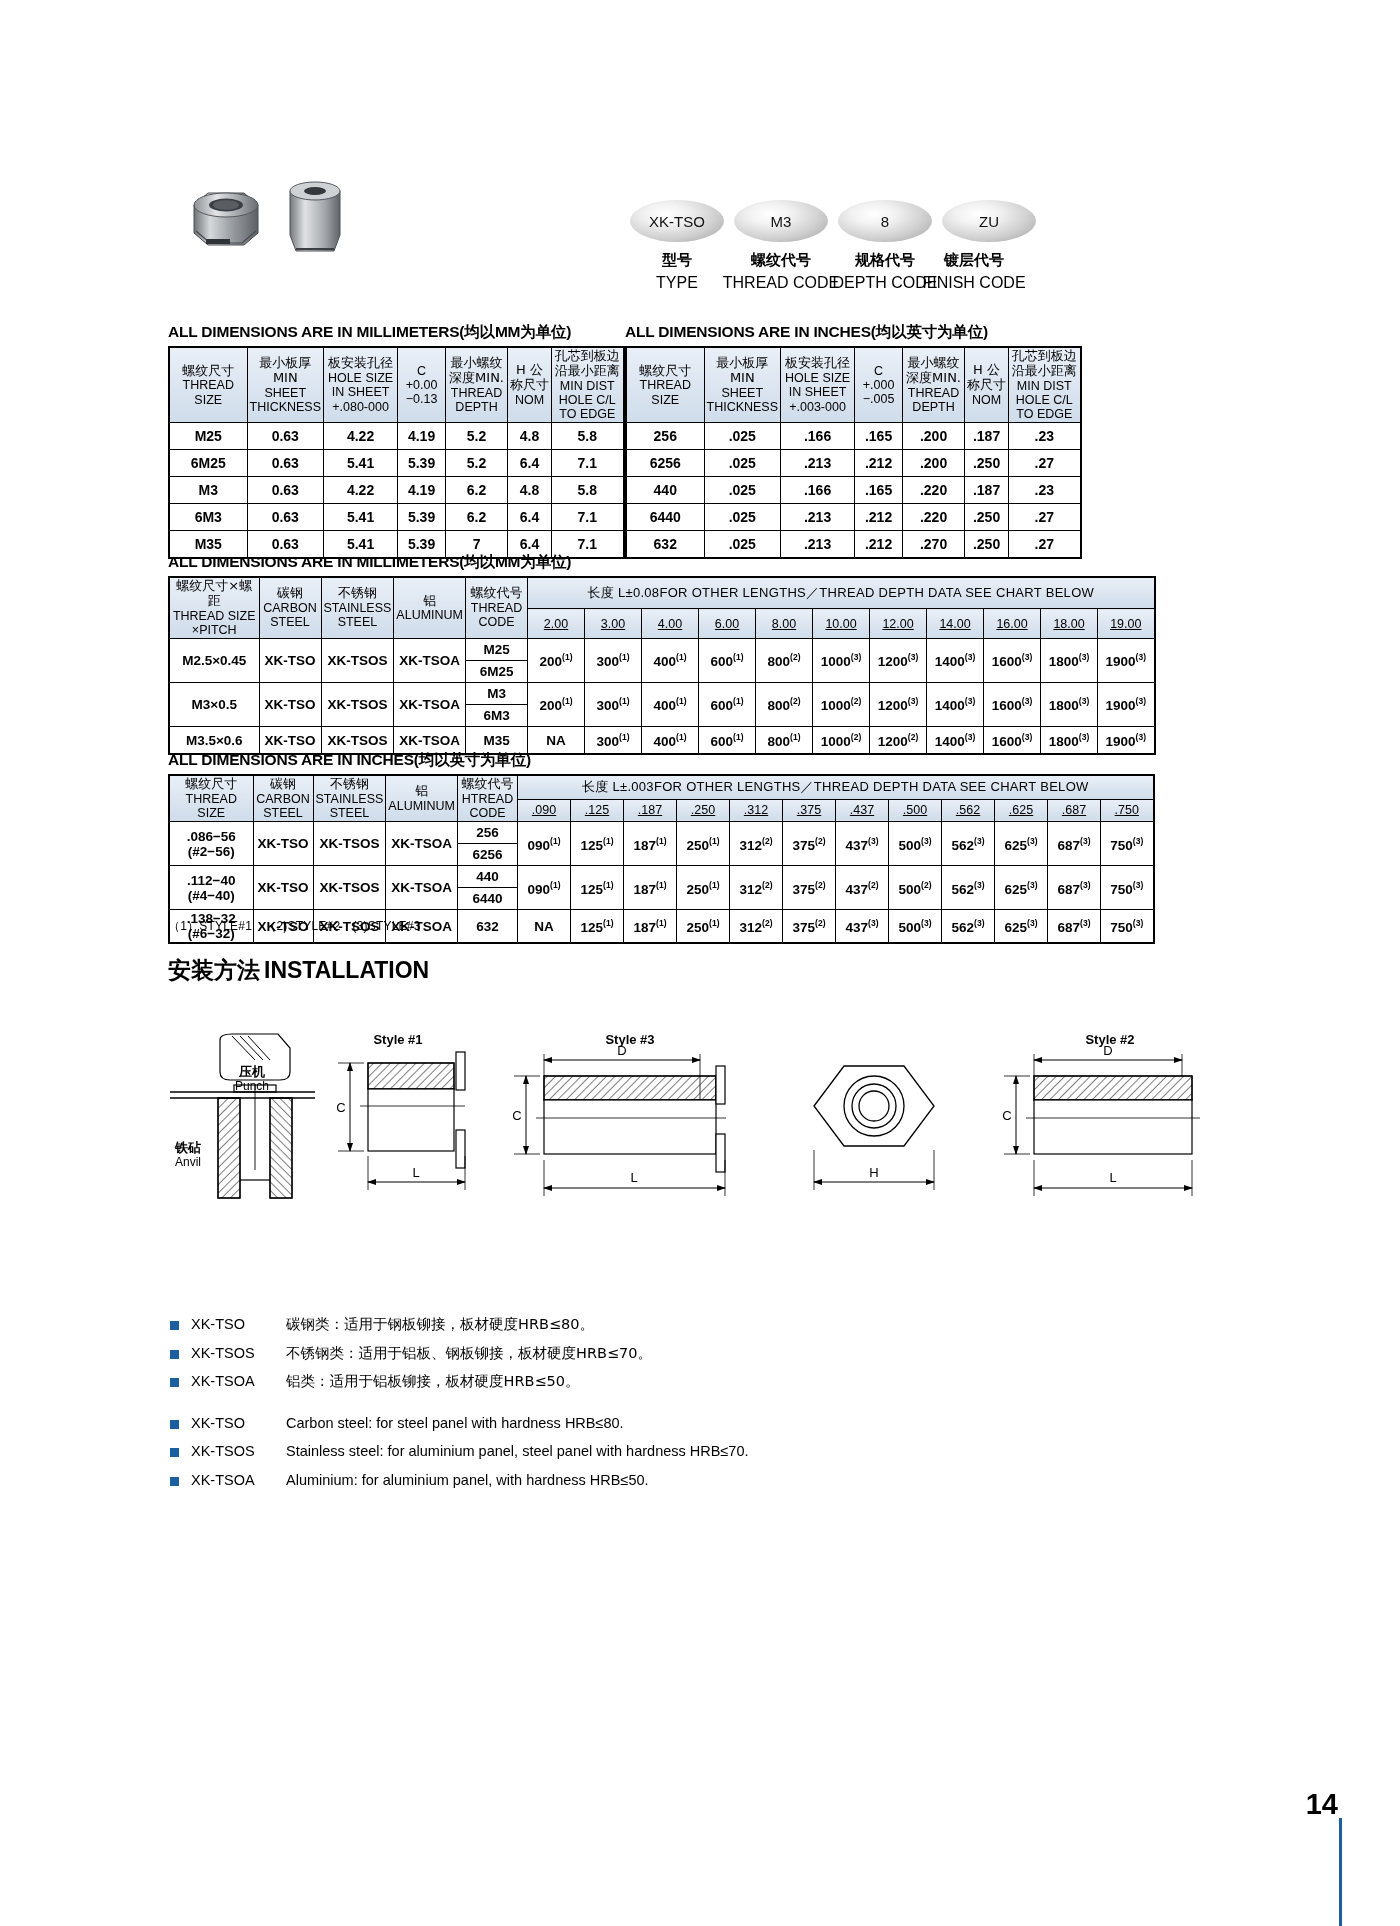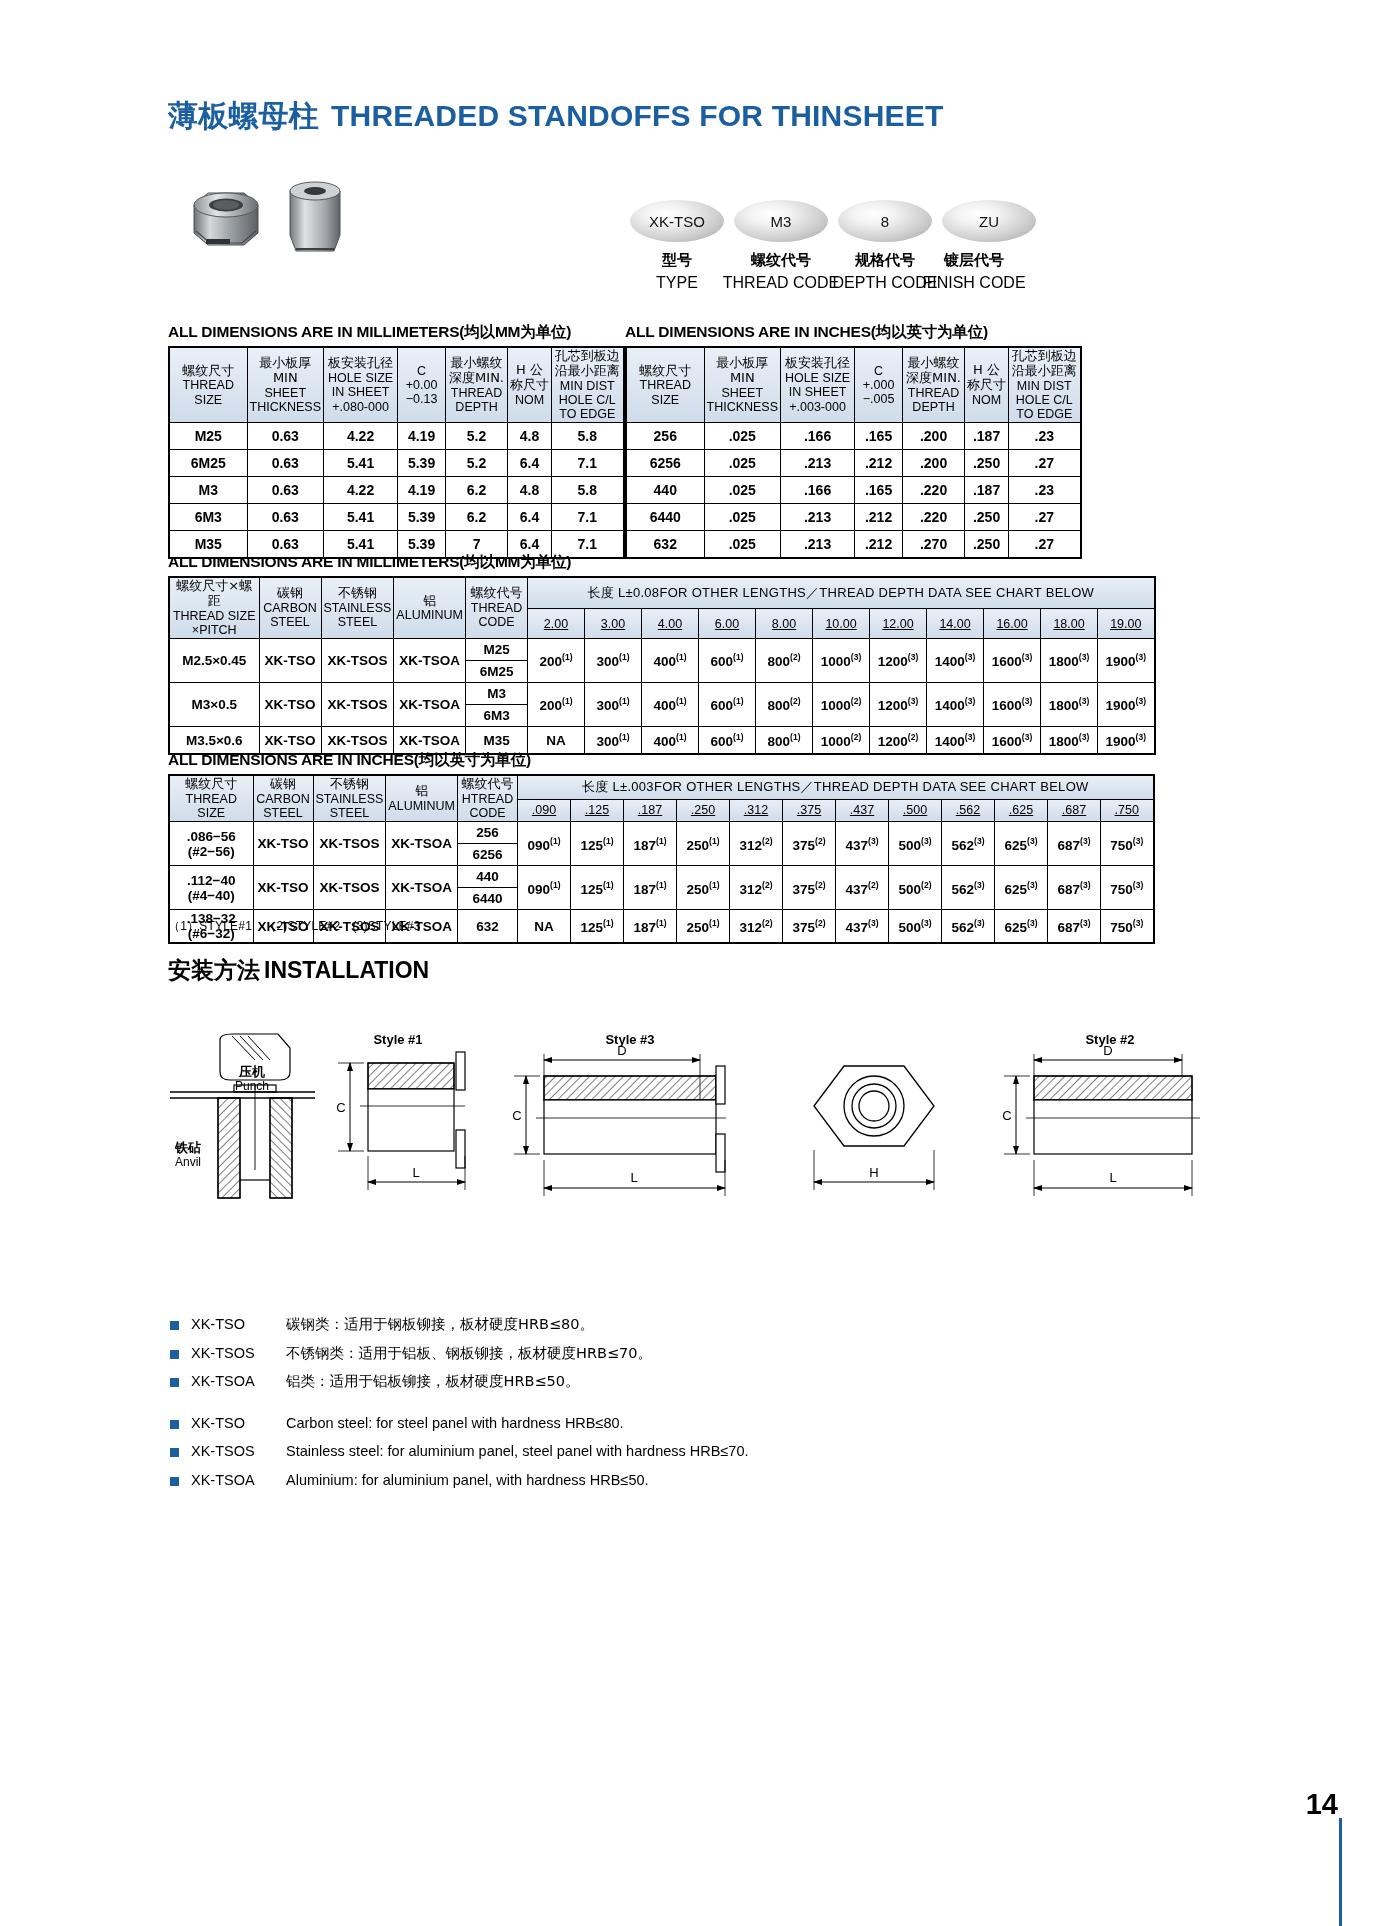--- a/index.html
+++ b/index.html
@@ -75,23 +75,20 @@
 
   
   .pgnum{position:absolute;right:62px;top:1788px;font-size:29px;font-weight:700;}
   .pgrule{position:absolute;right:58px;top:1818px;width:3px;height:108px;background:#1b5fa0;}
 </style>
 </head>
 <body>
 
 <div class="page">
 
-  <div class="title">
-    <span class="cn">薄板螺母柱</span><span>THREADED STANDOFFS FOR THINSHEET</span>
-  </div>
 
   <div class="photos">
     <svg class="nutA" viewBox="0 0 80 78">
       <defs>
         <linearGradient id="gA" x1="0" y1="0" x2="1" y2="0">
           <stop offset="0" stop-color="#6e7276"></stop>
             <stop offset=".25" stop-color="#d6d9db"></stop>
           <stop offset=".55" stop-color="#9fa4a8"></stop>
             <stop offset="1" stop-color="#5d6165"></stop>
         </linearGradient>

